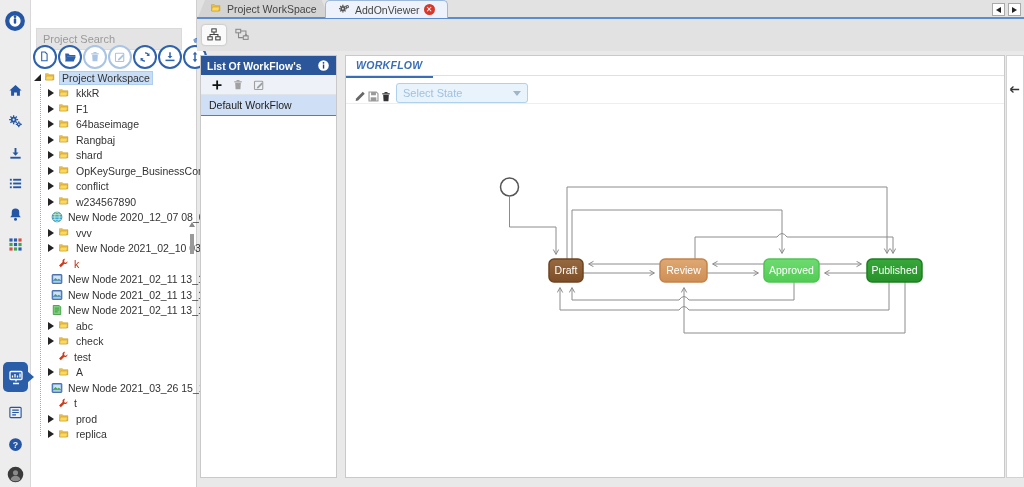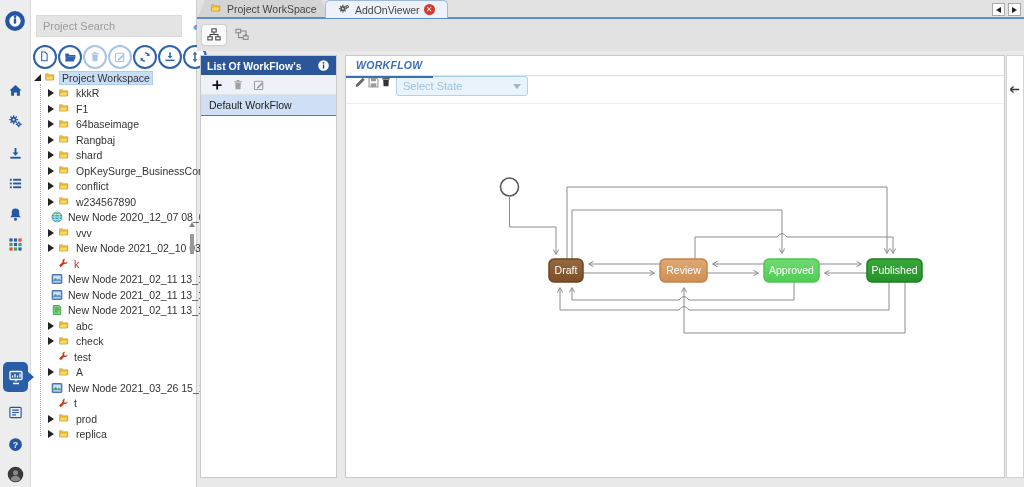--- a/index.html
+++ b/index.html
@@ -7,21 +7,21 @@
        font-family:"Liberation Sans","DejaVu Sans",sans-serif;font-size:11px;
        background:#e9e9e9;color:#333;}
   svg{display:block}
   
   .rail{position:absolute;left:0;top:0;width:30px;height:487px;background:#ededed;border-right:1px solid #d8d8d8;z-index:5;}
   .rail-item{position:absolute;left:0;width:30px;height:28px;display:flex;align-items:center;justify-content:center;color:#2456a4;cursor:pointer;}
   .rail-item.selected{left:3px;width:25px;height:30px;background:#2a5ea8;border-radius:5px;color:#fff;}
   .rail-item.selected::after{content:"";position:absolute;right:-6px;top:9px;border-top:6px solid transparent;border-bottom:6px solid transparent;border-left:7px solid #2a5ea8;}
   
   .tree-panel{position:absolute;left:30px;top:0;width:166px;height:487px;background:#fff;border-right:1px solid #cfcfcf;}
-  .search-box{position:absolute;left:6px;top:15px;width:144px;height:20px;background:#e4e4e4;border:1px solid #dadada;display:flex;align-items:center;}
+  .search-box{position:absolute;left:6px;top:28px;width:144px;height:20px;background:#e4e4e4;border:1px solid #dadada;display:flex;align-items:center;}
   .search-input{flex:1;border:none;background:transparent;font:inherit;color:#555;padding:0 6px;outline:none;}
   .search-input::placeholder{color:#9a9a9a;}
   .tree-toolbar{position:absolute;left:3px;top:45px;height:22px;display:flex;gap:1px;}
   .circle-btn{width:20px;height:20px;border:2px solid #2e62ad;border-radius:50%;background:#fff;display:flex;align-items:center;justify-content:center;color:#2e62ad;cursor:pointer;}
   .circle-btn.disabled{border-color:#a9c4e4;color:#a9c4e4;}
   .tree{position:absolute;left:4px;top:70px;right:6px;}
   .guide{position:absolute;left:10px;top:84px;height:352px;border-left:1px dotted #aaa;}
   .tree-row{height:15.5px;display:flex;align-items:center;gap:3px;white-space:nowrap;cursor:pointer;}
   .tree-row .lbl{padding:0 2px;font-size:10.5px;color:#333;}
   .tree-row.selected .lbl{background:#c8ddf6;outline:1px solid #aecdf0;}
@@ -49,21 +49,21 @@
   
   .list-panel{position:absolute;left:200px;top:55px;width:137px;height:423px;background:#fff;border:1px solid #c9c9c9;box-sizing:border-box;}
   .list-header{height:19px;background:#2b579a;color:#fff;display:flex;align-items:center;padding:0 6px;font-weight:bold;font-size:10.5px;}
   .list-header .sp{flex:1}
   .list-toolbar{height:19px;background:#eef2f8;border-bottom:1px solid #dfe3ea;display:flex;align-items:center;gap:9px;padding:0 10px;}
   .list-row{height:20px;background:#cfdff5;border-bottom:1px solid #ef4444;display:flex;align-items:center;padding:0 8px;font-size:10.5px;color:#222;cursor:pointer;}
   
   .wf-panel{position:absolute;left:345px;top:55px;width:660px;height:423px;background:#fff;border:1px solid #c9c9c9;box-sizing:border-box;}
   .wf-tabrow{height:19px;border-bottom:1px solid #e0e0e0;position:relative;}
   .wf-tab{position:absolute;left:0;top:0;height:17px;padding:3px 10px 0;color:#3a6db8;font-weight:bold;font-size:10.5px;letter-spacing:.3px;border-bottom:2.5px solid #3a6db8;cursor:pointer;font-style:italic;}
-  .wf-toolbar{height:27px;display:flex;align-items:flex-start;gap:0;padding:0 8px;border-bottom:1px solid #eee;}
+  .wf-toolbar{height:27px;display:flex;align-items:flex-end;gap:0;padding:0 8px;border-bottom:1px solid #eee;}
   .wf-select{width:118px;height:18px;margin-left:4px;background:#e9f3fc;border:1px solid #aed2ee;border-radius:3px;display:flex;align-items:center;padding:0 6px;color:#9fc2de;cursor:default;}
   .wf-select .sp{flex:1}
   .caret{width:0;height:0;border-left:4px solid transparent;border-right:4px solid transparent;border-top:5px solid #9fb6c8;}
   .wf-canvas{position:absolute;left:0;top:46px;width:658px;height:375px;margin-left:36px;}
   
   .right-strip{position:absolute;left:1006px;top:55px;width:18px;height:423px;background:#fff;border:1px solid #d2d2d2;box-sizing:border-box;}
   .back-btn{margin:26px auto 0;width:14px;height:14px;display:flex;align-items:center;justify-content:center;color:#333;cursor:pointer;}
   .icn{display:inline-flex;align-items:center;justify-content:center;}
 </style>
 </head>

